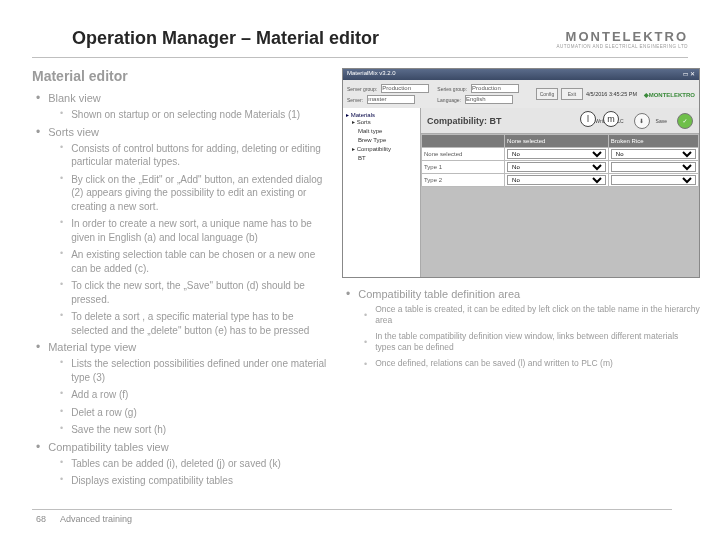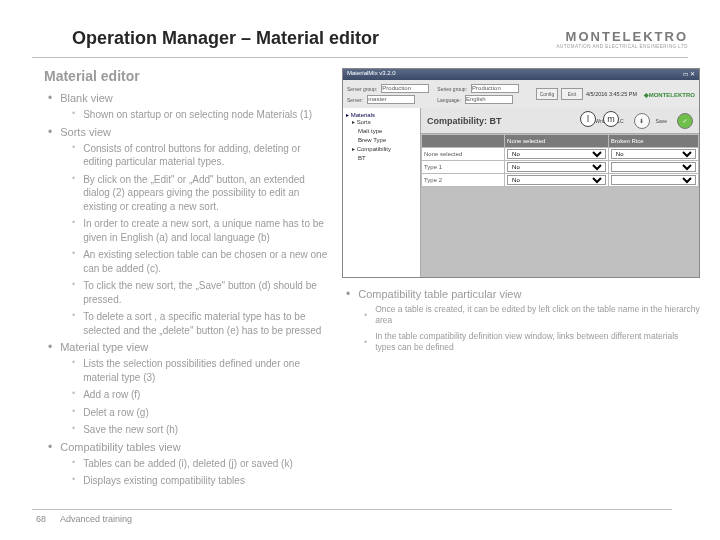--- a/index.html
+++ b/index.html
@@ -14,21 +14,21 @@
   .header {
     display: flex; justify-content: space-between; align-items: center;
     padding: 28px 32px 8px 32px;
   }
   .title { font-size: 18px; font-weight: bold; color: #262626; margin-left: 40px; }
   .logo { text-align: right; }
   .logo-main { font-size: 13px; font-weight: bold; color: #7a7a7a; letter-spacing: 2px; }
   .logo-sub { font-size: 4.5px; color: #999; letter-spacing: 0.5px; }
   .rule { border: none; border-top: 1px solid #bfbfbf; margin: 0 32px; }
 
-  .content { display: flex; padding: 10px 20px 0 44px; gap: 10px; height: 440px; }
+  .content { display: flex; padding: 10px 20px 0 32px; gap: 10px; height: 440px; }
   .left { width: 300px; font-size: 8px; color: #8c8c8c; overflow: hidden; }
   .right { flex: 1; display: flex; flex-direction: column; }
 
   .section-h { font-size: 14px; font-weight: bold; color: #9b9b9b; margin-bottom: 8px; }
   .bullet-1 { display: flex; gap: 8px; margin: 0 0 2px 4px; align-items: flex-start; }
   .bullet-1::before { content: "•"; color: #9b9b9b; font-size: 12px; line-height: 12px; }
   .bullet-1 .t { font-size: 11px; color: #9b9b9b; }
   .bullet-2 { display: flex; gap: 8px; margin: 4px 0 4px 28px; align-items: flex-start; }
   .bullet-2::before { content: "•"; color: #bfbfbf; font-size: 9px; line-height: 10px; }
   .bullet-2 .t { font-size: 10px; color: #9b9b9b; line-height: 1.35; }
@@ -236,27 +236,30 @@
             </table>
           <div class="grayfill"></div>
         </div>
       </div>
       <div class="callout callout-l">l</div>
       <div class="callout callout-m">m</div>
     </div>
 
     <div class="right-text">
       <div class="bullet-1">
-          <span class="t">Compatibility table particular view</span>
+          <span class="t">Compatibility table definition area</span>
         </div>
       <div class="bullet-2">
           <span class="t">Once a table is created, it can be edited by left click on the table name in the hierarchy area</span>
         </div>
       <div class="bullet-2">
           <span class="t">In the table compatibility definition view window, links between different materials types can be defined</span>
+        </div>
+      <div class="bullet-2">
+          <span class="t">Once defined, relations can be saved (l) and written to PLC (m)</span>
         </div>
     </div>
   </div>
 </div>
 
 <div class="footer">
   <hr class="footer-rule">
   <div class="footer-txt">
     <span>68</span>
     <span>Advanced training</span>

